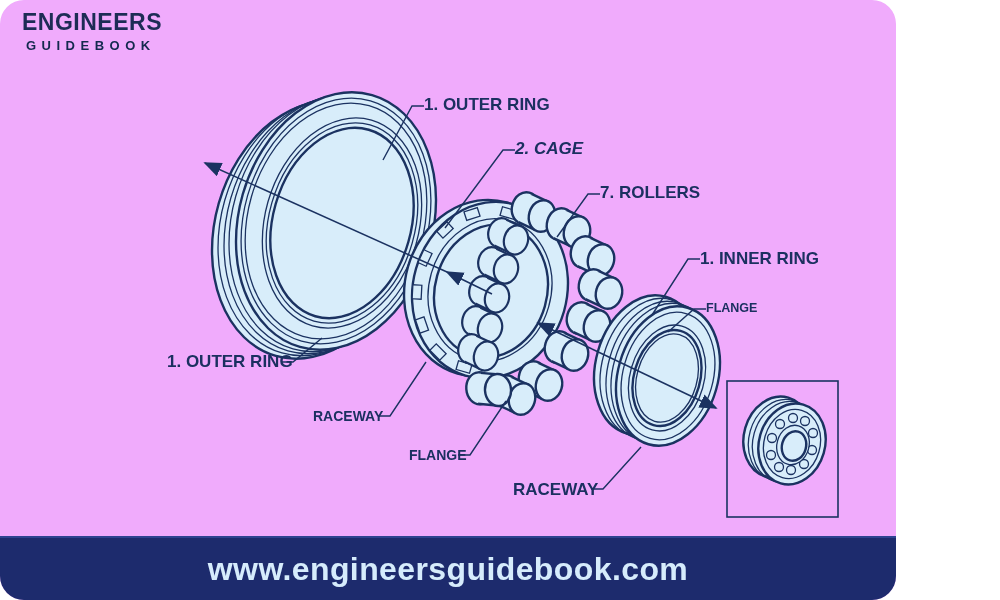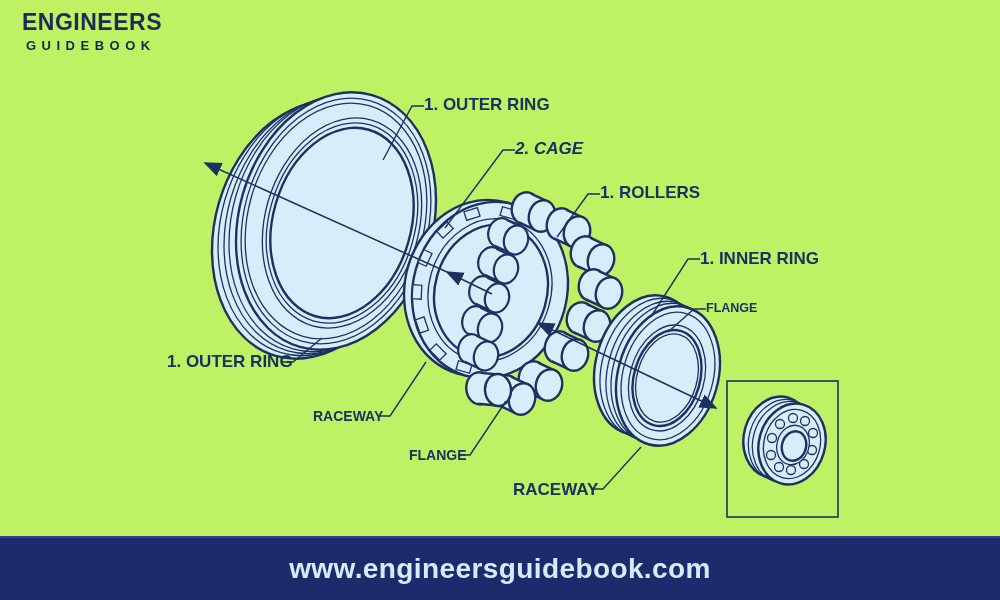--- a/index.html
+++ b/index.html
@@ -1,19 +1,20 @@
 <!DOCTYPE html>
 <html><head>
 <meta charset="utf-8">
 <style>
   html,body{margin:0;padding:0;}
   .stage{
-    position:relative;width:1000px;height:600px;overflow:hidden;
-    background:#bef264;
+    position:relative;width:896px;height:600px;overflow:hidden;
+    background:#f0abfc;
     font-family:"Liberation Sans","DejaVu Sans",sans-serif;
+    border-radius:24px;
   }
   
   .logo{position:absolute;left:22px;top:11px;line-height:1;}
   .logo .l1{font-size:23px;font-weight:800;letter-spacing:.5px;color:#1d2c55;}
   .logo .l2{font-size:13px;font-weight:700;letter-spacing:5.5px;color:#13294e;margin-top:5px;padding-left:4px;}
   .title-wrap{position:absolute;left:0;right:0;top:27px;text-align:center;}
   .title-wrap span{
     display:inline-block;transform:scaleX(.95);transform-origin:center;
     font-size:31px;font-weight:800;letter-spacing:.3px;color:#1b2e66;white-space:nowrap;
   }
@@ -32,21 +33,21 @@
   .lbl.sml{font-size:12.5px;}
   .inset-caption{
     position:absolute;left:727px;top:500px;width:111px;text-align:center;
     font-size:10.5px;font-weight:700;color:#1b3060;letter-spacing:.2px;
   }
   
   .footer{
     position:absolute;left:0;right:0;bottom:0;height:62px;background:#1d2b6d;
     border-top:2px solid #2e4390;display:flex;align-items:center;justify-content:center;
   }
-  .footer .url{font-size:28px;font-weight:800;color:#d6ecfc;letter-spacing:.4px;}
+  .footer .url{font-size:32px;font-weight:800;color:#d6ecfc;letter-spacing:.4px;}
 </style>
 </head>
 <body>
 
 <div class="stage">
 
   <div class="logo">
     <div class="l1">ENGINEERS</div>
     <div class="l2">GUIDEBOOK</div>
   </div>
@@ -166,21 +167,21 @@
         <circle class="f1" cx="805" cy="421" r="4.5"></circle>
         <circle class="f1" cx="813" cy="433" r="4.5"></circle>
         <ellipse class="f1" cx="793" cy="445" rx="16" ry="20" transform="rotate(16 793 445)"></ellipse>
         <ellipse class="s2" cx="794" cy="446" rx="12" ry="15" transform="rotate(16 794 446)"></ellipse>
       </g>
     </g>
   </svg>
 
   <div class="lbl big" style="left:424px;top:96px;">1. OUTER RING</div>
   <div class="lbl big" style="left:515px;top:140px;font-style:italic;">2. CAGE</div>
-  <div class="lbl big" style="left:600px;top:184px;">1. ROLLERS</div>
+  <div class="lbl big" style="left:600px;top:184px;">7. ROLLERS</div>
   <div class="lbl big" style="left:700px;top:250px;">1. INNER RING</div>
   <div class="lbl sml" style="left:706px;top:302px;">FLANGE</div>
   <div class="lbl big" style="left:167px;top:353px;">1. OUTER RING</div>
   <div class="lbl med" style="left:313px;top:409px;">RACEWAY</div>
   <div class="lbl med" style="left:409px;top:448px;">FLANGE</div>
   <div class="lbl big" style="left:513px;top:481px;">RACEWAY</div>
 
   <div class="footer">
     <div class="url">www.engineersguidebook.com</div>
   </div>

